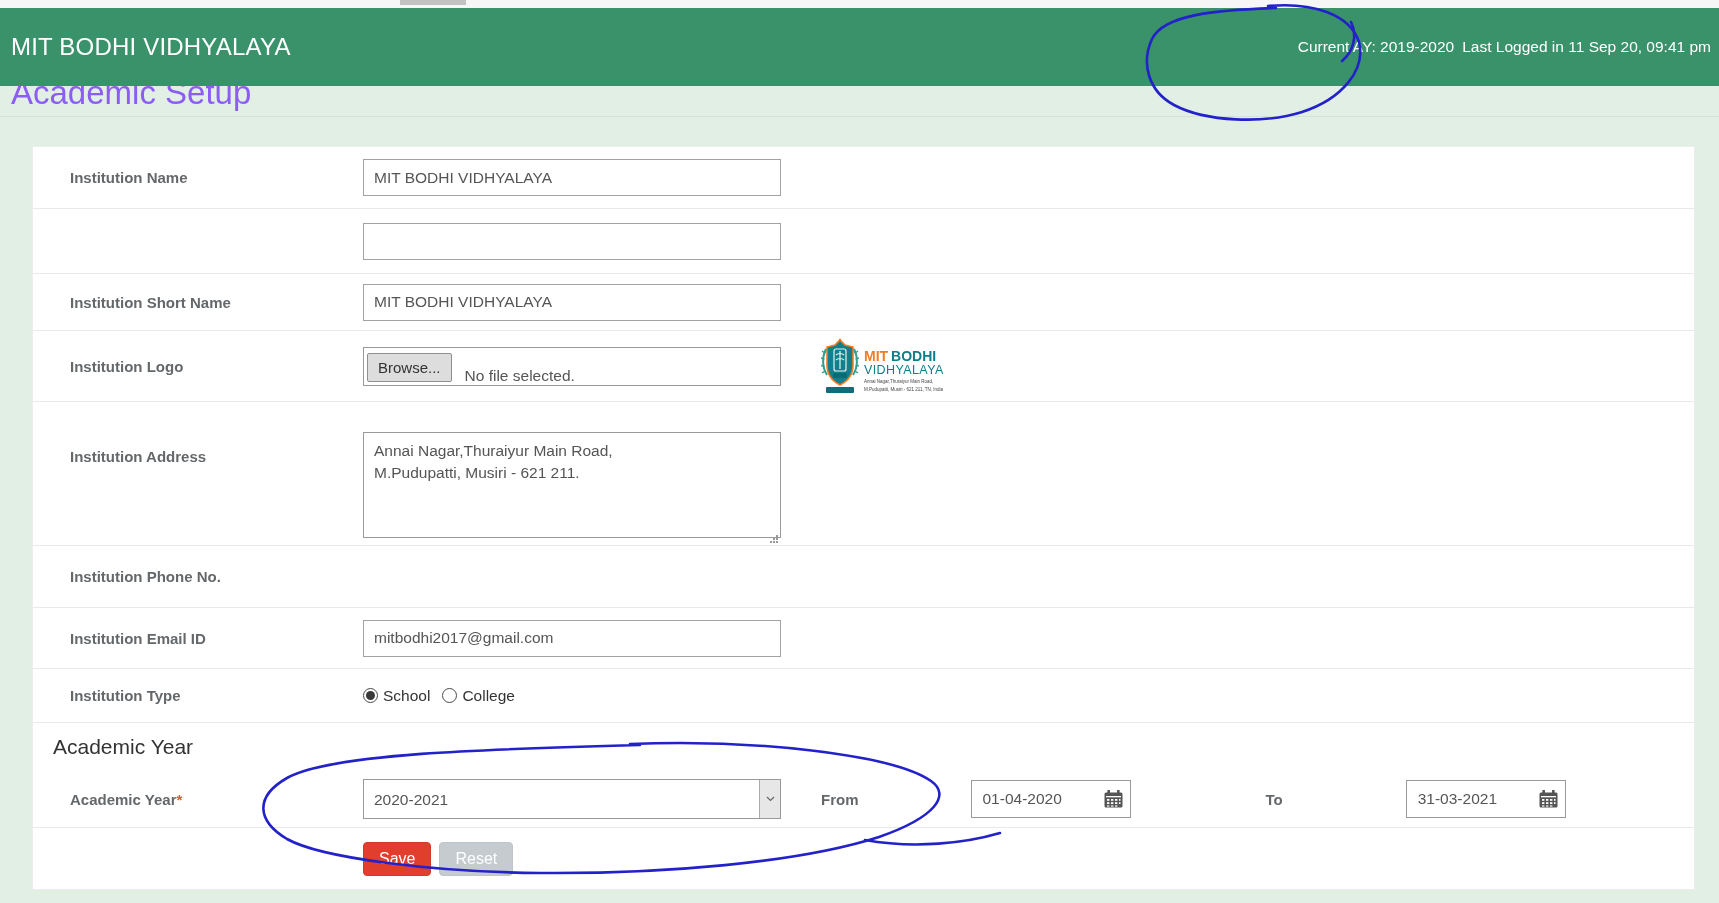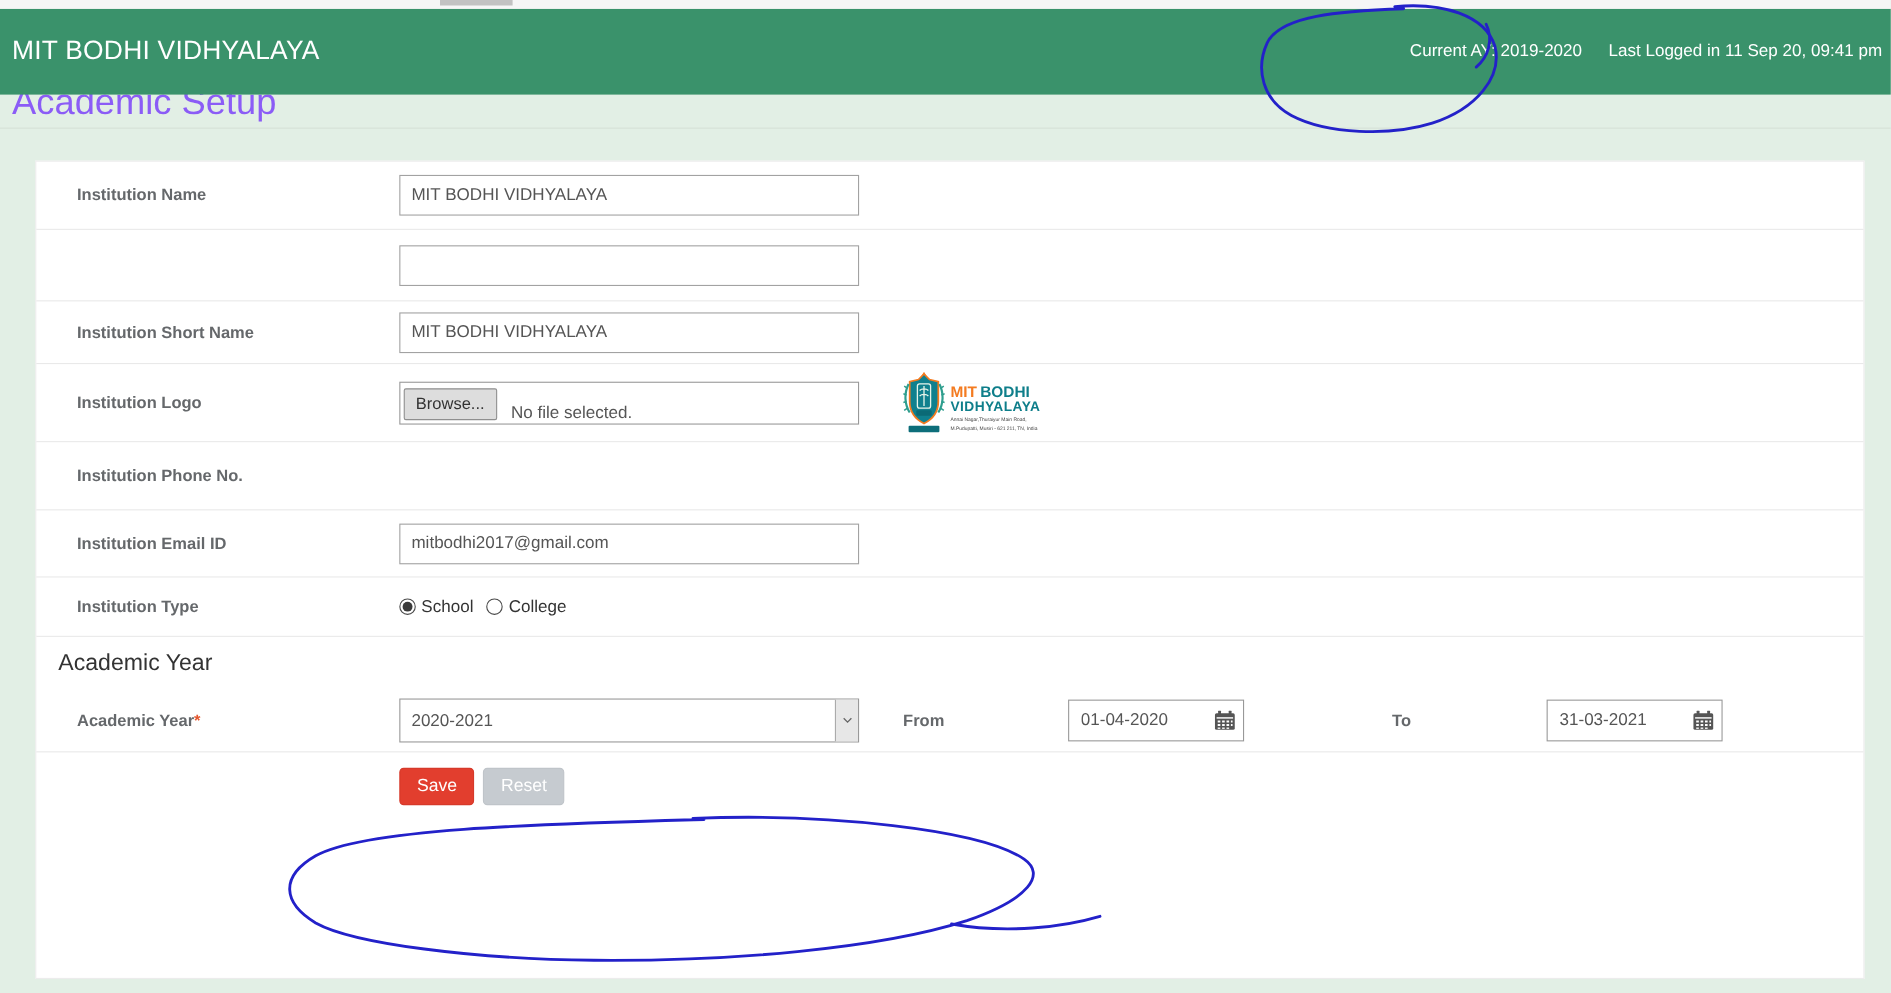--- a/index.html
+++ b/index.html
@@ -7,21 +7,21 @@
   .screen{position:relative;width:1719px;height:903px;overflow:hidden;background:#e2efe5;}
 
   
   .top-strip{position:absolute;top:0;left:0;width:100%;height:8px;background:#f6f6f6;z-index:4;}
   .scroll-fragment{position:absolute;left:400px;top:0;width:66px;height:5px;background:#c2c2c2;}
 
   
   .navbar{position:absolute;top:8px;left:0;width:100%;height:78px;background:#3a926b;z-index:3;
           display:flex;align-items:center;justify-content:space-between;box-sizing:border-box;padding:0 8px 0 11px;}
   .brand{color:#fff;font-size:24px;letter-spacing:.2px;}
-  .nav-right{display:flex;align-items:center;gap:24px;color:#fff;font-size:15.5px;}
+  .nav-right{display:flex;align-items:center;gap:8px;color:#fff;font-size:15.5px;}
 
   
   .page-title{position:absolute;top:74px;left:11px;margin:0;font-size:33px;font-weight:500;color:#8b5cf6;z-index:1;}
   .head-border{position:absolute;top:116px;left:0;width:100%;height:1px;background:#d6e2d8;z-index:2;}
 
   
   .panel{position:absolute;left:32px;top:146px;width:1663px;height:744px;background:#fff;
          border:1px solid #ececec;box-sizing:border-box;z-index:2;}
 
   .frow{display:flex;align-items:center;border-bottom:1px solid #e9e9e9;box-sizing:border-box;}
@@ -41,21 +41,21 @@
   .file-box{width:418px;height:39px;box-sizing:border-box;border:1px solid #999;display:flex;align-items:flex-end;background:#fff;}
   .browse-btn{margin:3px;border:1px solid #8f8f8f;background:#ddd;color:#333;font-family:inherit;
               font-size:15px;padding:5px 10px;border-radius:2px;}
   .file-status{margin-left:10px;font-size:15.5px;color:#555;}
 
   
   .logo-preview{display:flex;margin-left:40px;gap:5px;align-items:flex-start;}
   .logo-txt{display:flex;flex-direction:column;line-height:1.05;padding-top:12px;}
   .logo-l1{font-size:14px;font-weight:bold;white-space:nowrap;}
   .logo-l1 .w1{color:#f47b20;text-align:right;} .logo-l1 .w2{color:#0e7e8a;margin-left:3px;}
-  .logo-l2{font-size:12.5px;font-weight:bold;color:#0e7e8a;letter-spacing:.4px;}
+  .logo-l2{font-size:12.5px;font-weight:normal;color:#0e7e8a;letter-spacing:.4px;}
   .logo-addr{font-size:4.5px;color:#444;line-height:1.4;margin-top:2px;white-space:nowrap;}
 
   
   .radio-option{display:flex;align-items:center;}
   .radio{width:15px;height:15px;border:1.5px solid #4a4a4a;border-radius:50%;background:#fff;position:relative;box-sizing:border-box;}
   .radio.checked::after{content:'';position:absolute;top:2px;left:2px;right:2px;bottom:2px;background:#3a3a3a;border-radius:50%;}
   .radio-text{margin:0 12px 0 5px;font-size:15.5px;color:#333;}
 
   
   .section-title{font-size:21px;color:#333;padding-left:20px;}
@@ -151,20 +151,29 @@
               <span class="w1">MIT</span><span class="w2">BODHI</span>
             </div>
             <div class="logo-l2">VIDHYALAYA</div>
             <div class="logo-addr">Annai Nagar,Thuraiyur Main Road,</div>
             <div class="logo-addr">M.Pudupatti, Musiri - 621 211, TN, India</div>
           </div>
         </div>
       </div>
     </div>
 
+    <div class="frow" style="height:144px;align-items:flex-start;padding-top:30px">
+      <div class="flabel" style="padding-top:16px">Institution Address</div>
+      <div class="fctrl">
+        <span class="ta-wrap">
+          <textarea class="txt-area" style="">Annai Nagar,Thuraiyur Main Road,
+M.Pudupatti, Musiri - 621 211.</textarea>
+        </span>
+      </div>
+    </div>
 
     <div class="frow" style="height:62px">
       <div class="flabel">Institution Phone No.</div>
     </div>
 
     <div class="frow" style="height:61px">
       <div class="flabel">Institution Email ID</div>
       <div class="fctrl">
         <input class="txt-input" type="text" value="mitbodhi2017@gmail.com" style="">
       </div>

